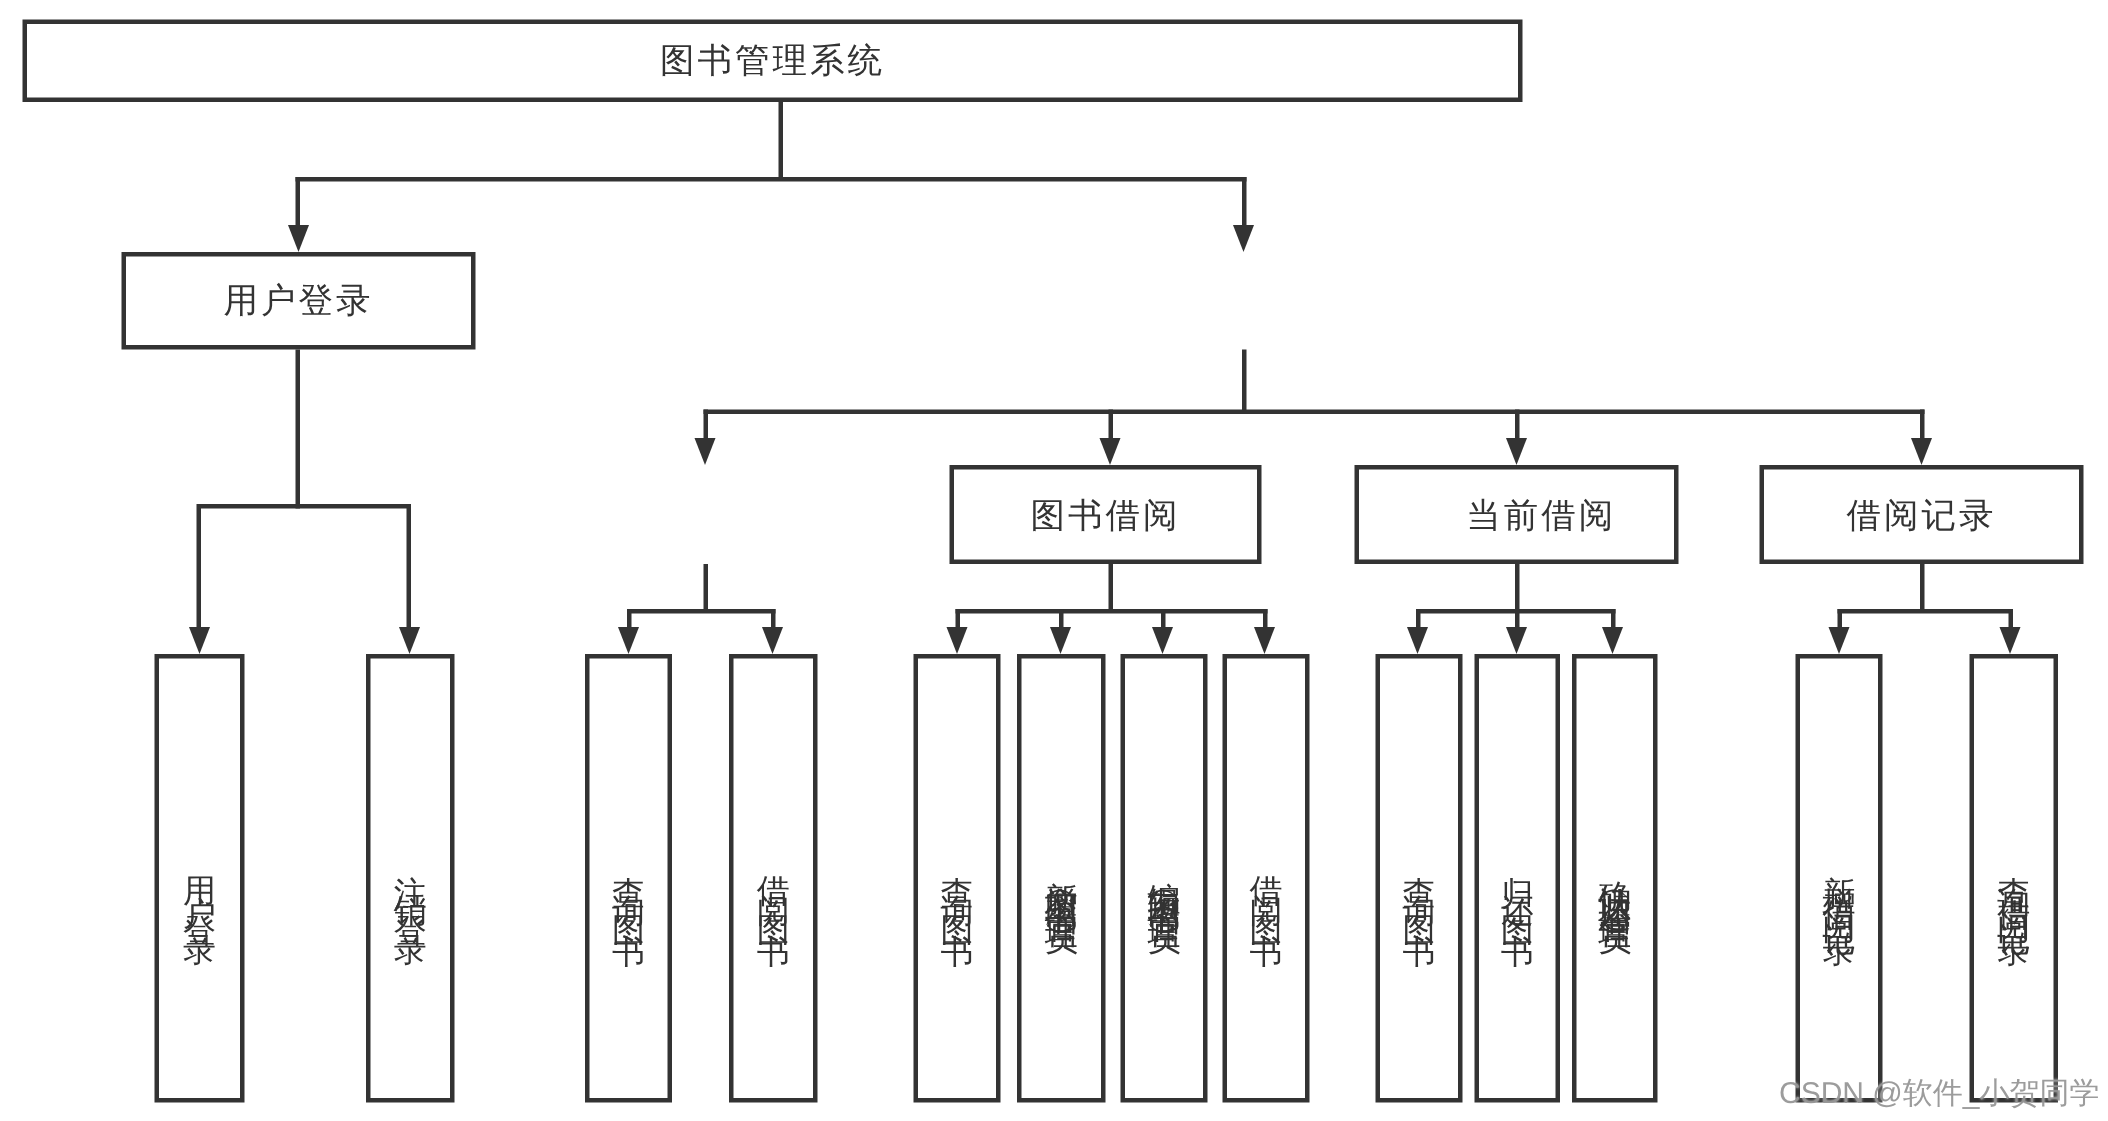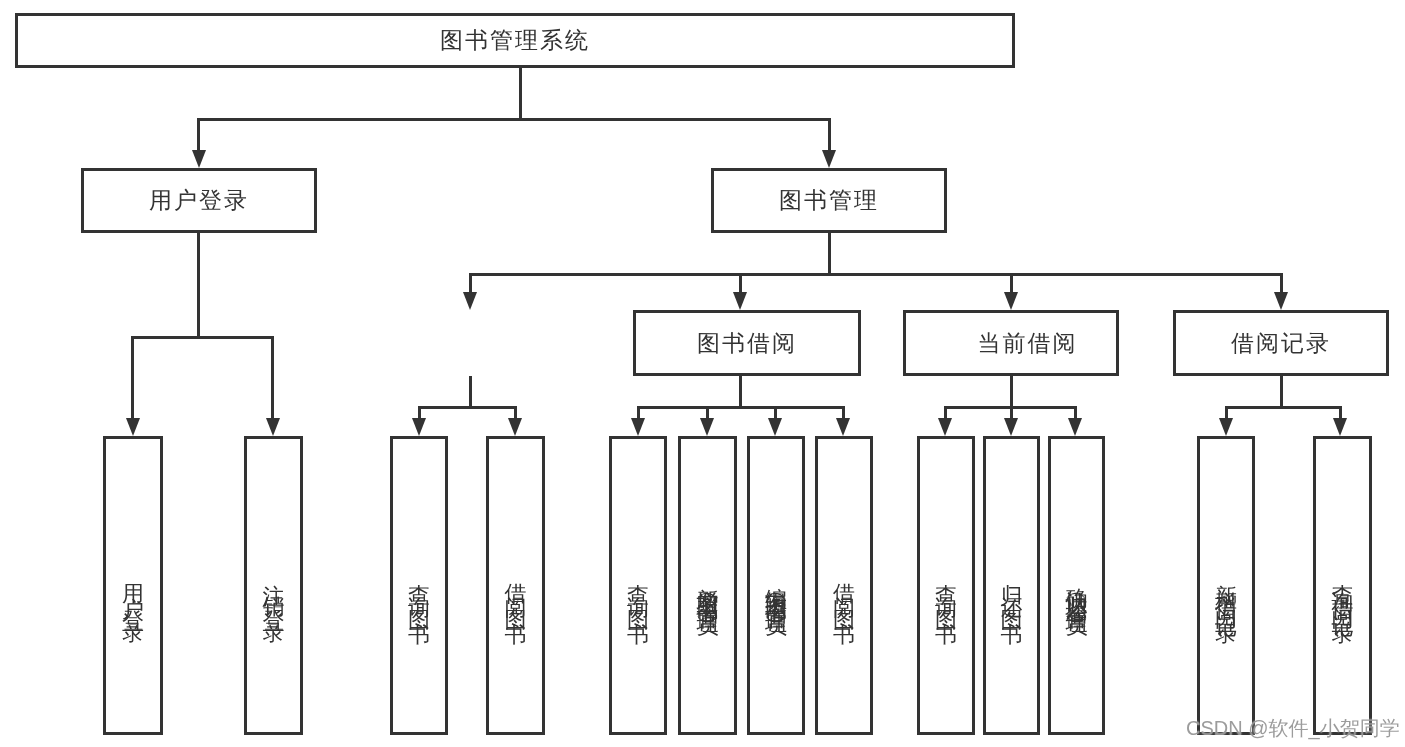--- a/index.html
+++ b/index.html
@@ -86,43 +86,40 @@
   <div class="vl" style="left:519px; top:68px; height:52px;"></div>
   <div class="hl" style="left:197px; top:118px; width:634px;"></div>
   <div class="vl" style="left:197px; top:118px; height:32px;"></div>
   <div class="arrow" style="left:192px; top:150px;"></div>
   <div class="vl" style="left:828px; top:118px; height:32px;"></div>
   <div class="arrow" style="left:822px; top:150px;"></div>
 
   <div class="node" style="left:81px; top:168px; width:236px; height:65px;">
     <span class="hlabel">用户登录</span>
   </div>
-  <div class="node" style="left:711px; top:168px; width:236px; height:65px;">
-    <span class="hlabel">图书管理</span>
-  </div>
 
   <div class="vl" style="left:197px; top:233px; height:106px;"></div>
   <div class="hl" style="left:132px; top:336px; width:142px;"></div>
   <div class="vl" style="left:131px; top:336px; height:82px;"></div>
   <div class="arrow" style="left:126px; top:418px;"></div>
   <div class="vl" style="left:271px; top:336px; height:82px;"></div>
   <div class="arrow" style="left:266px; top:418px;"></div>
 
   <div class="vl" style="left:828px; top:233px; height:43px;"></div>
   <div class="hl" style="left:469px; top:273px; width:814px;"></div>
   <div class="vl" style="left:469px; top:273px; height:19px;"></div>
   <div class="arrow" style="left:463px; top:292px;"></div>
   <div class="vl" style="left:739px; top:273px; height:19px;"></div>
   <div class="arrow" style="left:733px; top:292px;"></div>
   <div class="vl" style="left:1010px; top:273px; height:19px;"></div>
   <div class="arrow" style="left:1004px; top:292px;"></div>
   <div class="vl" style="left:1280px; top:273px; height:19px;"></div>
   <div class="arrow" style="left:1274px; top:292px;"></div>
 
-  <div class="node" style="left:633px; top:310px; width:228px; height:66px;">
+  <div class="node" style="left:633px; top:310px; width:208px; height:66px;">
     <span class="hlabel">图书借阅</span>
   </div>
   <div class="node" style="left:903px; top:310px; width:216px; height:66px;padding-left:33px;">
     <span class="hlabel">当前借阅</span>
   </div>
   <div class="node" style="left:1173px; top:310px; width:216px; height:66px;">
     <span class="hlabel">借阅记录</span>
   </div>
 
   <div class="vl" style="left:469px; top:376px; height:32px;"></div>

